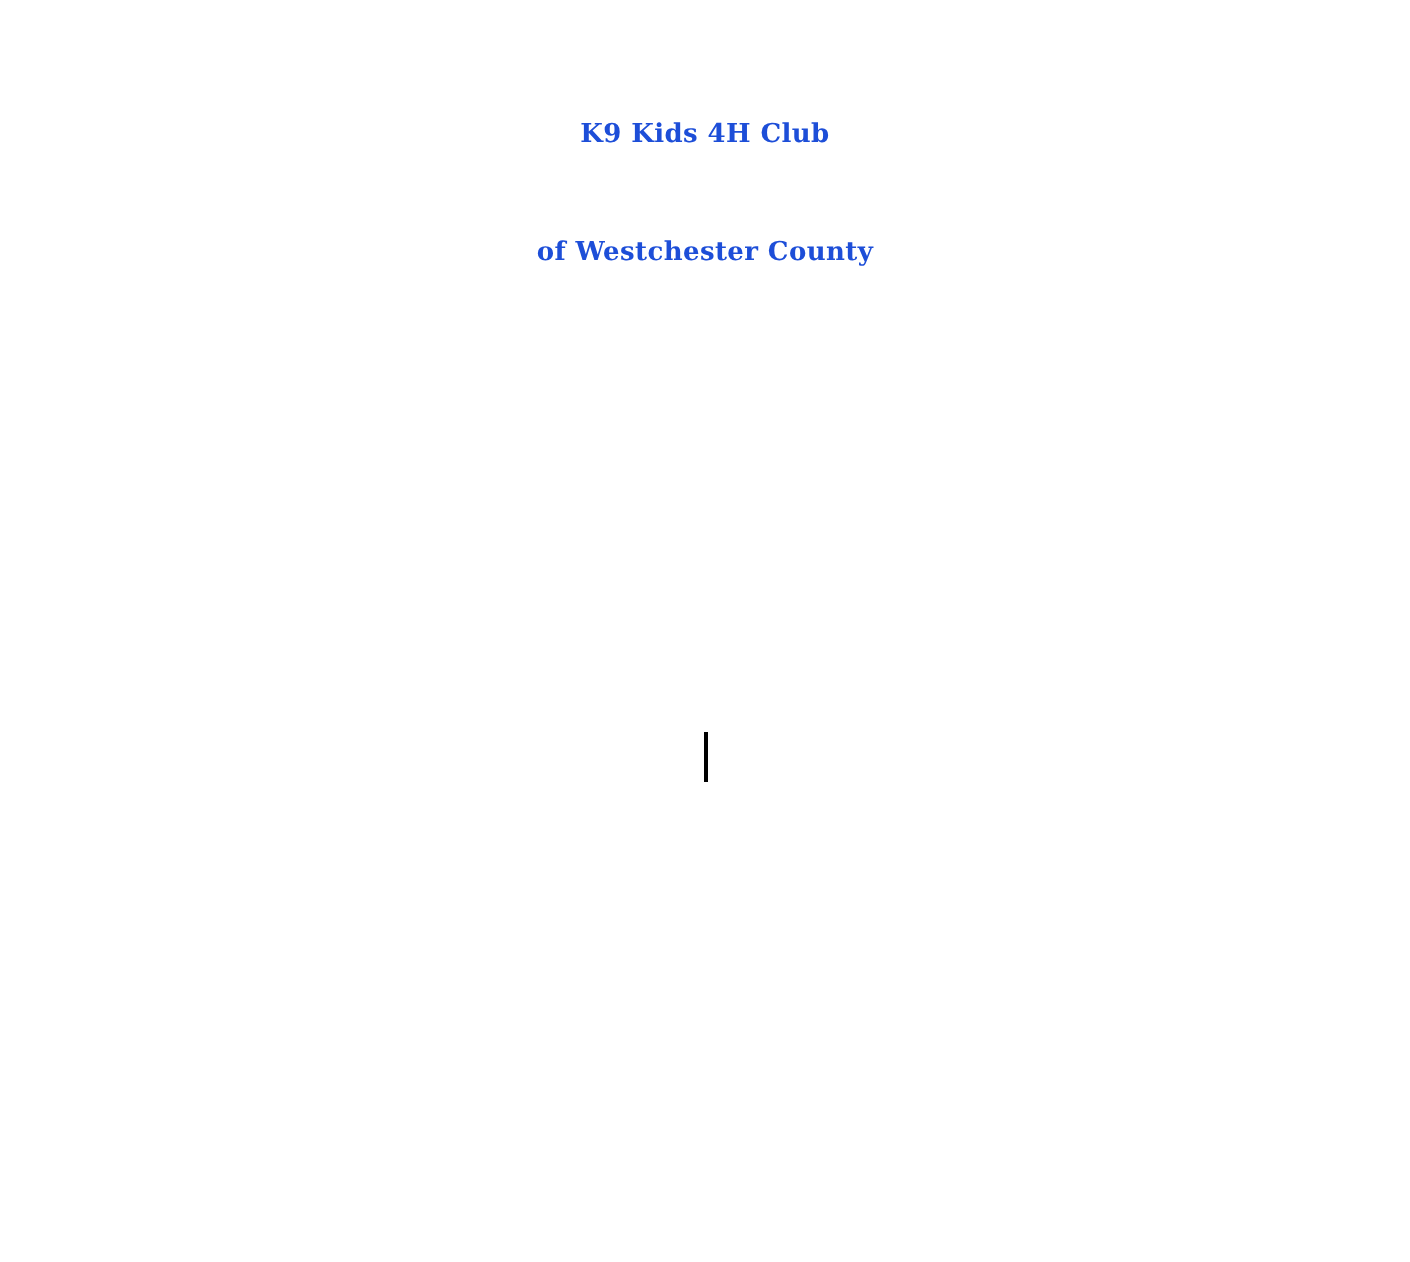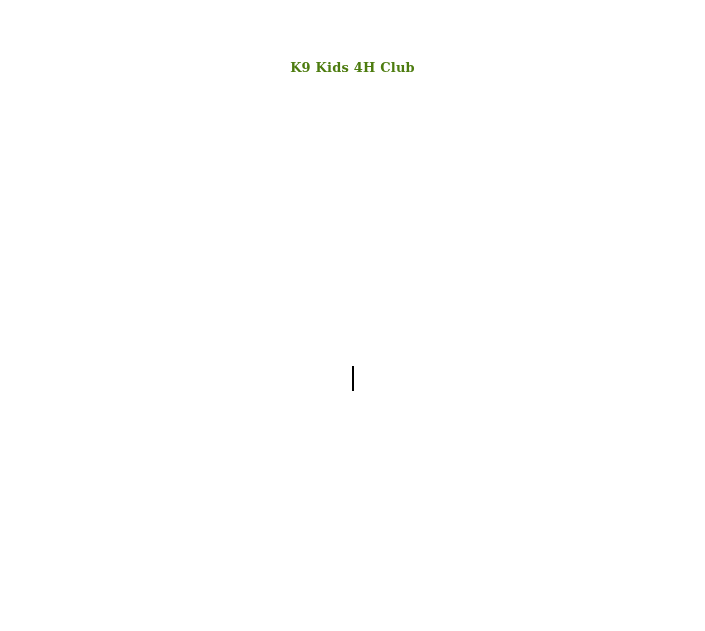--- a/index.html
+++ b/index.html
@@ -32,21 +32,21 @@
     width: 705px;
     text-align: center;
   }
   .title-line {
     display: block;
     font-family: "DejaVu Serif", "Liberation Serif", serif;
     font-weight: bold;
     font-size: 43px;
     line-height: 59px;
     letter-spacing: 0.2px;
-    color: #4d7c0f;
+    color: #1d4ed8;
     white-space: nowrap;
   }
 
   
   .body-block {
     position: absolute;
     left: 0;
     top: 232px;
     width: 705px;
     text-align: center;
@@ -97,20 +97,21 @@
     white-space: nowrap;
   }
 </style>
 </head>
 <body>
 
 <div id="page">
 
   <div class="title-block">
     <span class="title-line" style="font-size: 13px;">K9 Kids 4H Club</span>
+    <span class="title-line" style="font-size: 13px;">of Westchester County</span>
   </div>
 
   <div class="body-block">
     <span class="body-line" style="font-size: 0px;">Club is open to children ages 5 to 19</span>
 
     <span class="body-line" style="font-size: 0px;">No Charge</span>
 
     <span class="body-line" style="font-size: 0px;">Meetings every Monday</span>
 
     <span class="body-line" style="font-size: 0px;"><span>Learn how to train, show and care for a dog.</span><span class="caret"></span></span>

